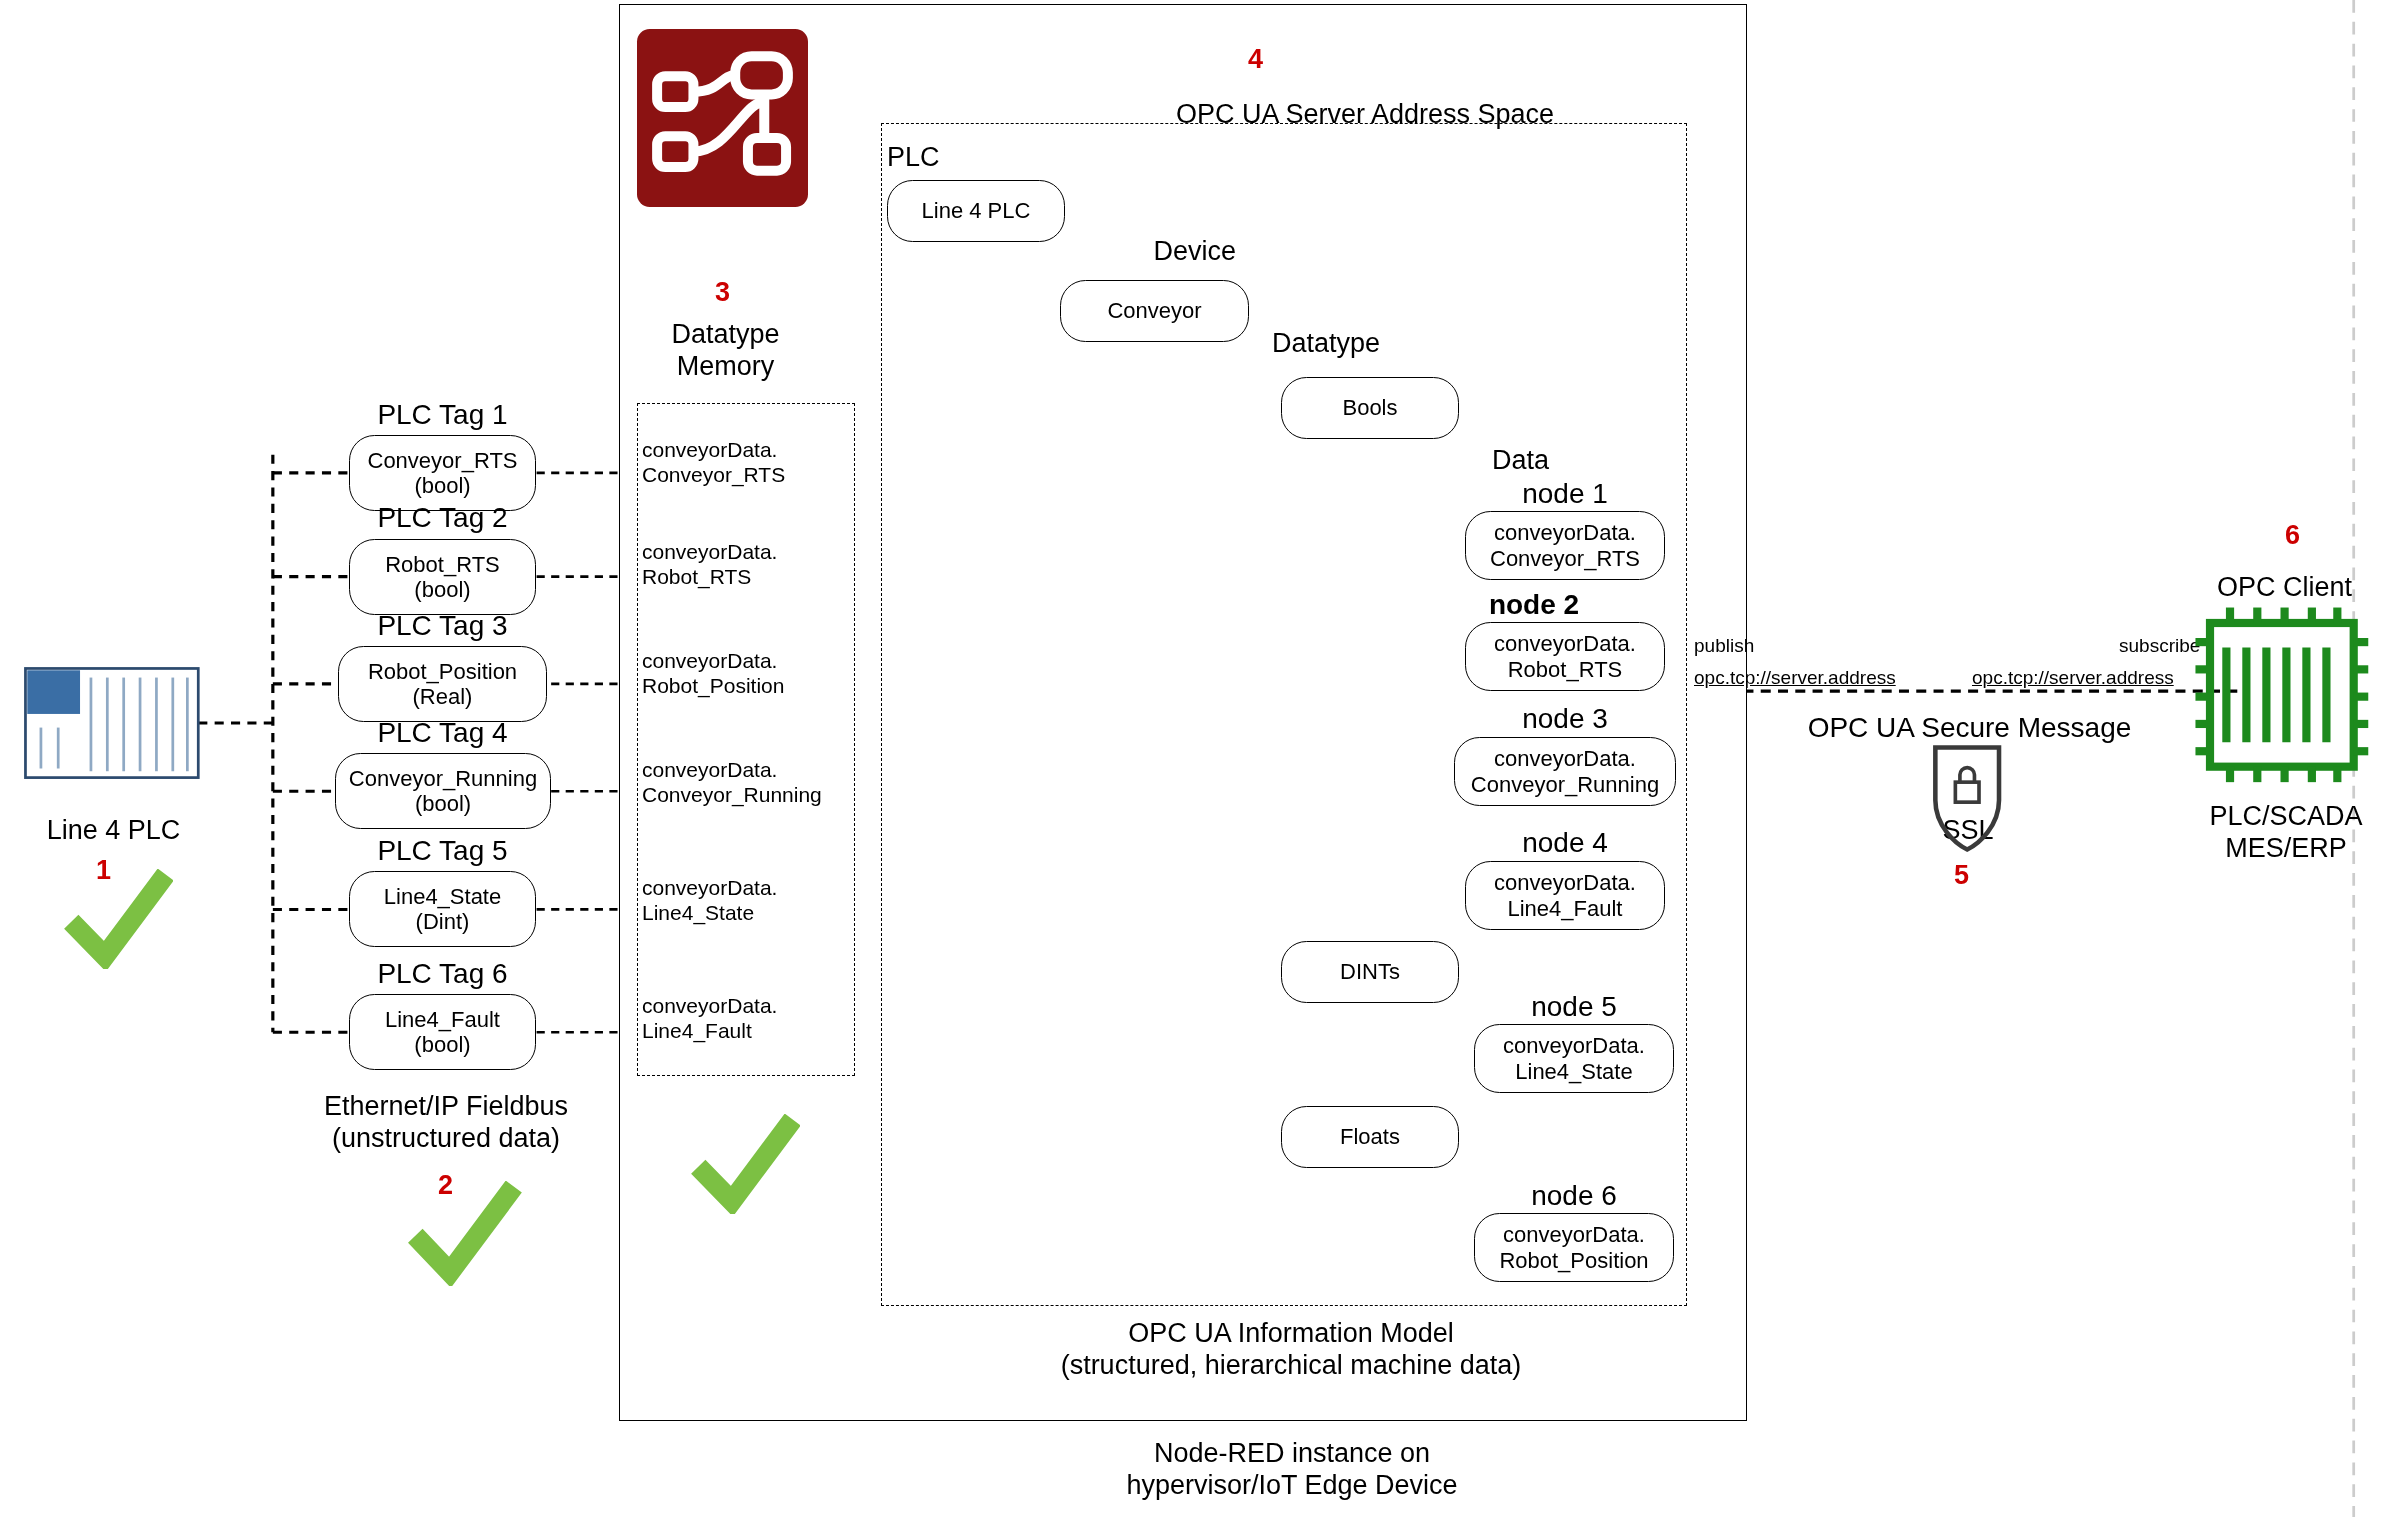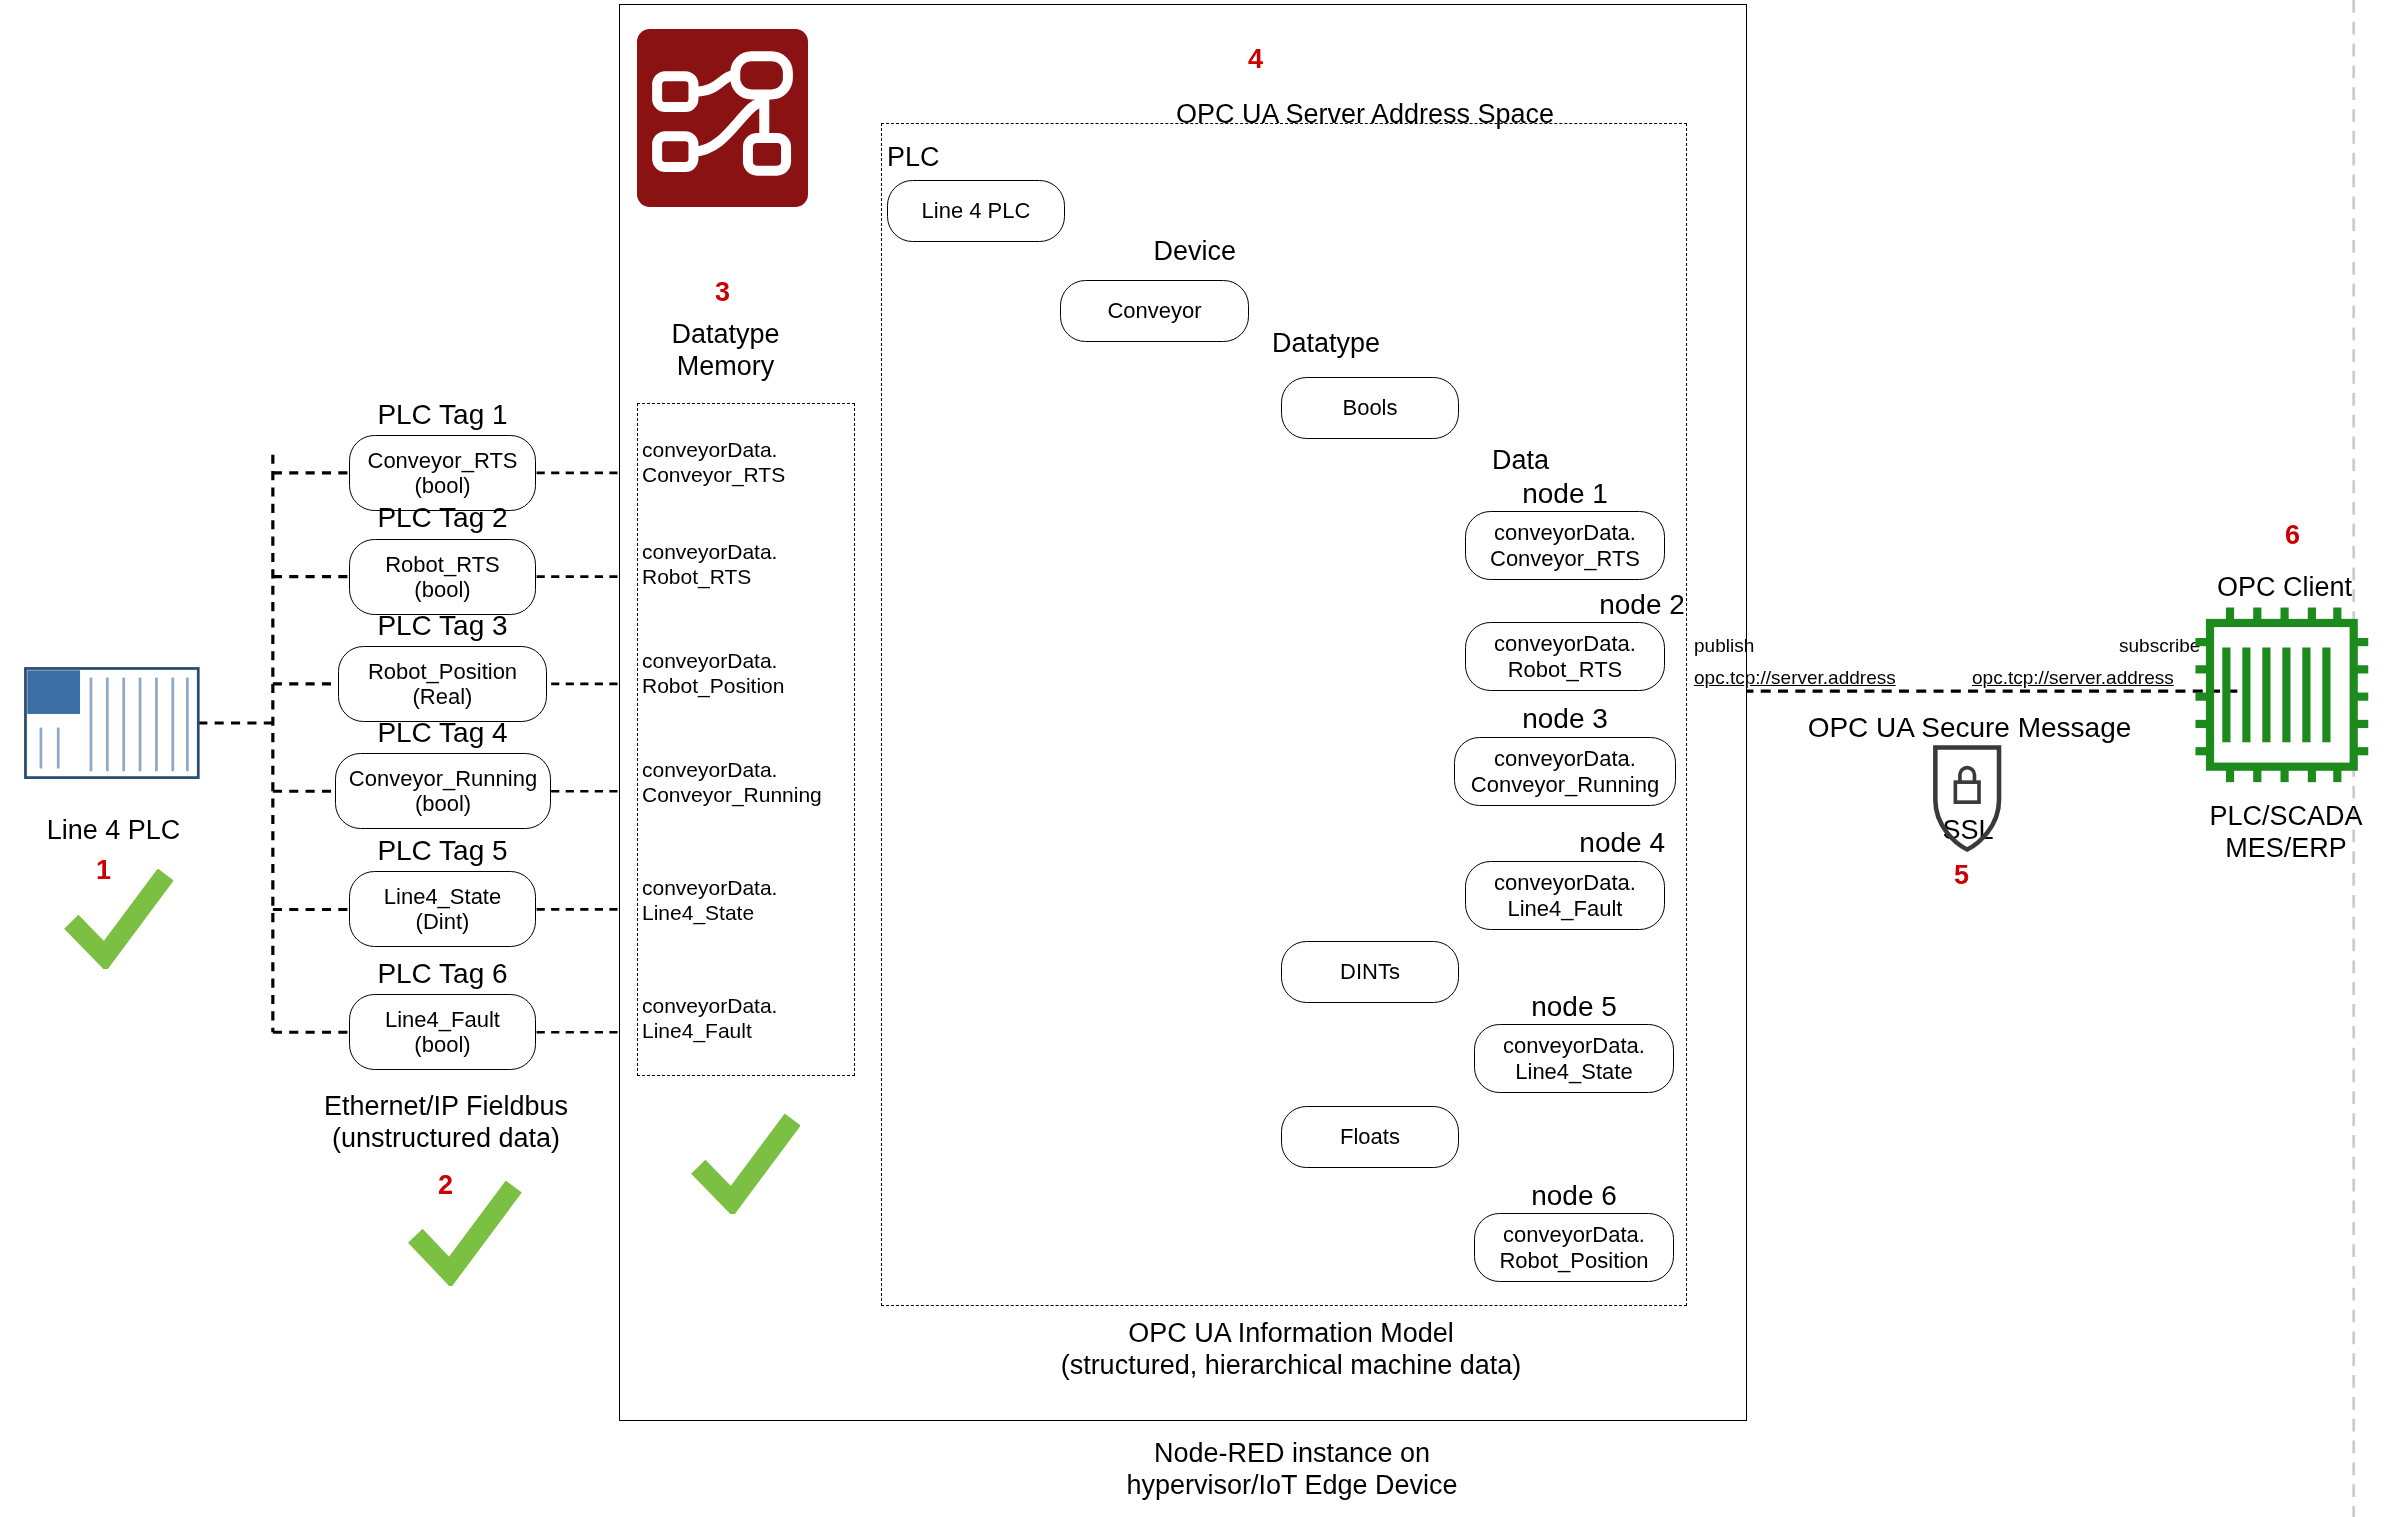--- a/index.html
+++ b/index.html
@@ -257,31 +257,31 @@
 
   <div class="node rounded nodetext" style="left:1281px; top:377px; width:178px; height:62px;">Bools</div>
   <div class="node rounded nodetext" style="left:1281px; top:941px; width:178px; height:62px;">DINTs</div>
   <div class="node rounded nodetext" style="left:1281px; top:1106px; width:178px; height:62px;">Floats</div>
 
   <div class="label smalltext" style="left:1465px; top:477px; width:200px;">node 1</div>
   <div class="node rounded nodetext" style="left:1465px; top:511px; width:200px; height:69px;">
     <div><span>conveyorData.</span><br><span>Conveyor_RTS</span></div>
   </div>
 
-  <div class="label smalltext" style="left:1542px; top:588px; width:200px;">node 2</div>
+  <div class="label smalltext" style="left:1434px; top:588px; width:200px;font-weight:bold;">node 2</div>
   <div class="node rounded nodetext" style="left:1465px; top:622px; width:200px; height:69px;">
     <div><span>conveyorData.</span><br><span>Robot_RTS</span></div>
   </div>
 
   <div class="label smalltext" style="left:1465px; top:702px; width:200px;">node 3</div>
   <div class="node rounded nodetext" style="left:1454px; top:737px; width:222px; height:69px;">
     <div><span>conveyorData.</span><br><span>Conveyor_Running</span></div>
   </div>
 
-  <div class="label smalltext" style="left:1465px; top:826px; width:200px;text-align:right;">node 4</div>
+  <div class="label smalltext" style="left:1465px; top:826px; width:200px;">node 4</div>
   <div class="node rounded nodetext" style="left:1465px; top:861px; width:200px; height:69px;">
     <div><span>conveyorData.</span><br><span>Line4_Fault</span></div>
   </div>
 
   <div class="label smalltext" style="left:1474px; top:990px; width:200px;">node 5</div>
   <div class="node rounded nodetext" style="left:1474px; top:1024px; width:200px; height:69px;">
     <div><span>conveyorData.</span><br><span>Line4_State</span></div>
   </div>
 
   <div class="label smalltext" style="left:1474px; top:1179px; width:200px;">node 6</div>

